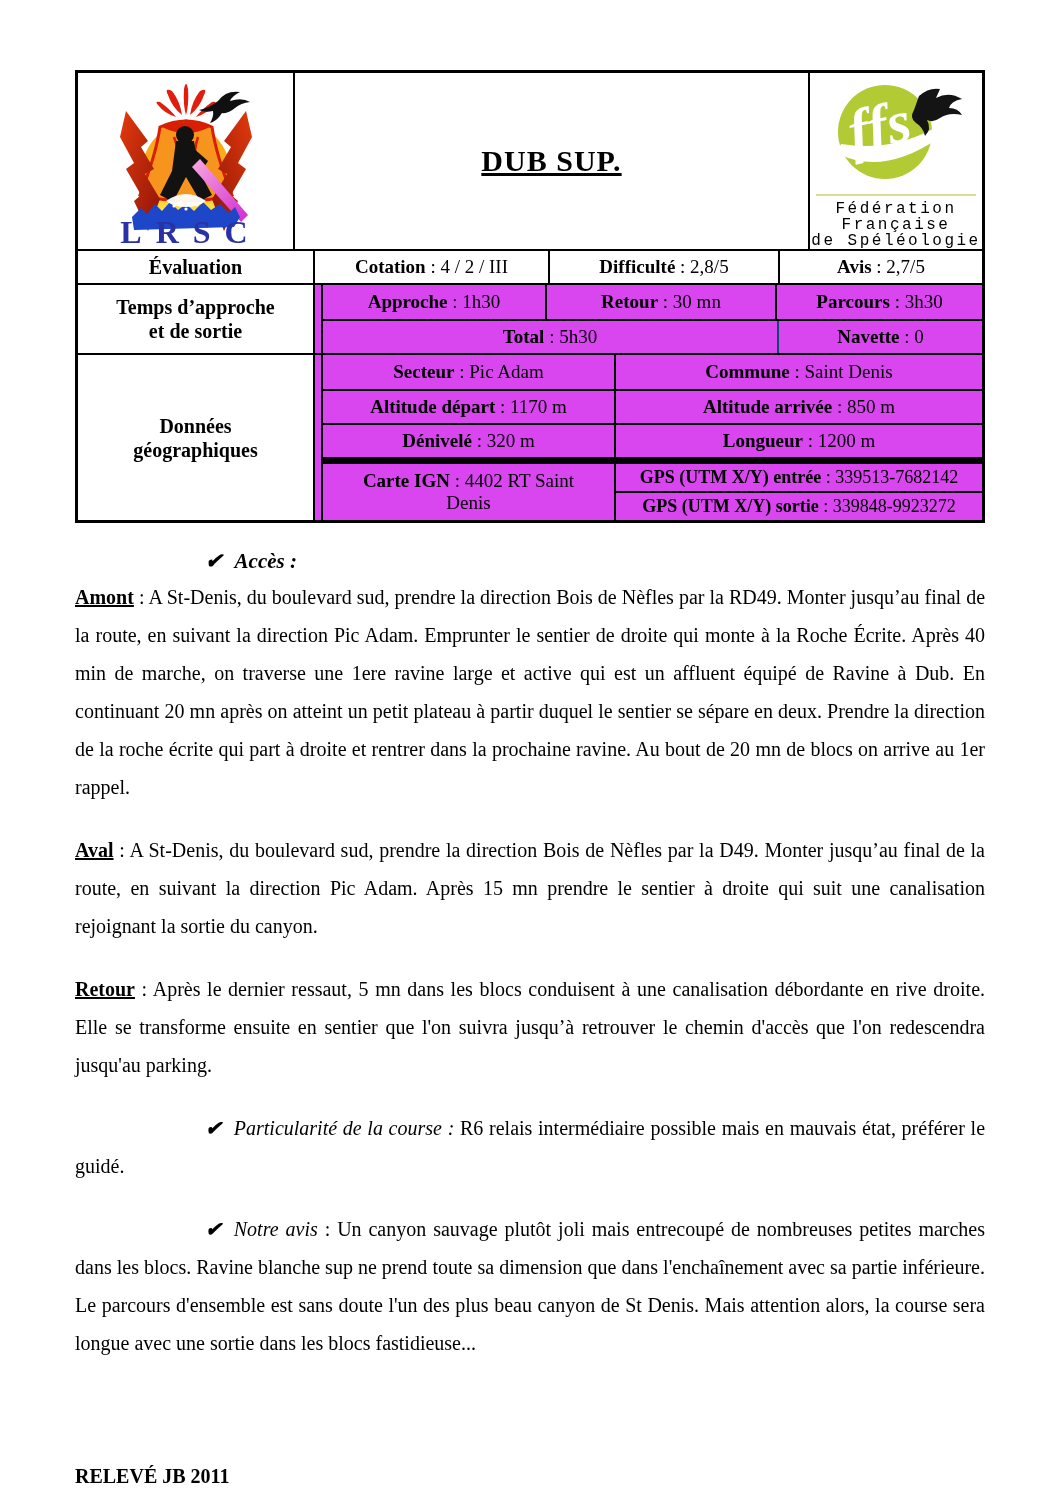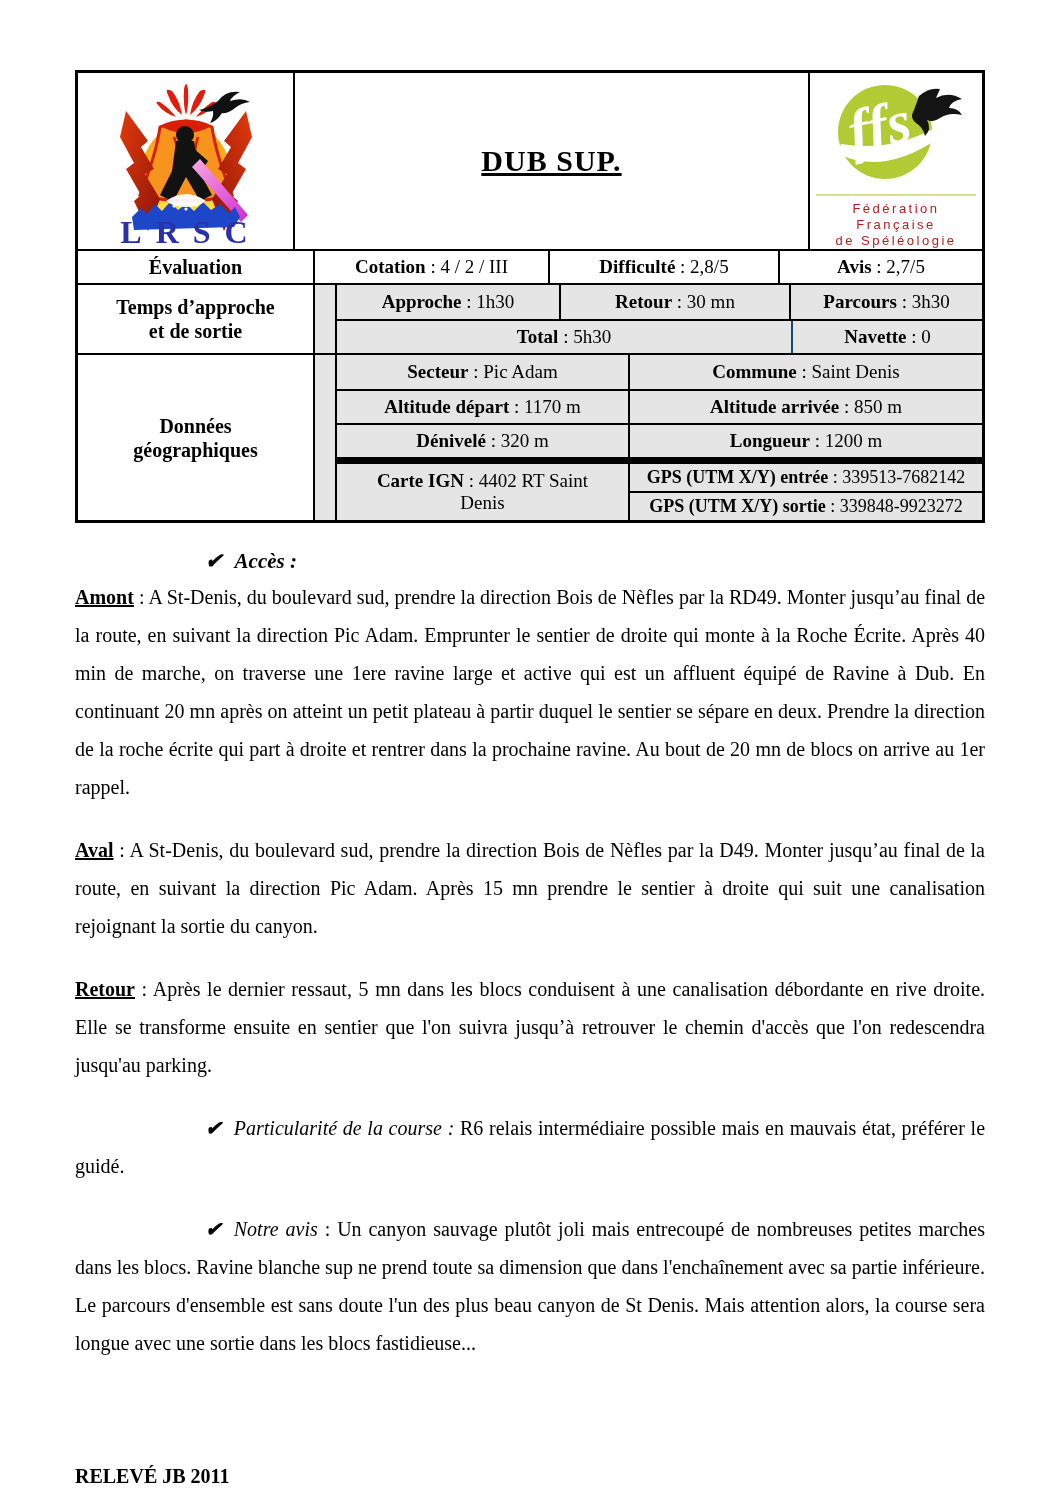--- a/index.html
+++ b/index.html
@@ -26,41 +26,41 @@
   .hdr-right { width:172px; flex-direction:column; }
 
   .doc-title { font-size:30px; font-weight:bold; text-decoration:underline; letter-spacing:1px; }
 
   .row { display:flex; border-top:2px solid #000; height:34px; }
   .ev1 { width:235px; border-right:2px solid #000; }
   .ev2 { width:230px; border-right:2px solid #000; }
   .ev3 { flex:1; }
 
   .section { display:flex; border-top:2px solid #000; }
-  .sec-content { flex:1; padding-left:20px; background:#e5e5e5;font-family:Liberation Serif, serif; }
+  .sec-content { flex:1; padding-left:6px; background:#d946ef;font-family:Liberation Serif, serif; }
   .inner { border-left:2px solid #000; height:100%; }
   .irow { display:flex; height:34px; }
   .irow + .irow { border-top:2px solid #000; }
   .t1 { width:224px; border-right:2px solid #000; }
   .t2 { width:230px; border-right:2px solid #000;align-items:center; }
   .t3 { flex:1; }
   .t-total { width:456px; border-right:2px solid #0c4a6e; }
 
   .g-left  { width:293px; border-right:2px solid #000; }
   .g-right { flex:1; }
   .irow-tall { display:flex; height:63px; border-top:7px solid #000000; }
   .gps-stack { flex:1; display:flex; flex-direction:column; }
   .gps-line { height:34px; flex:1; font-size:18px; }
   .gps-line + .gps-line { border-top:2px solid #000; }
   .gps-line b { font-size:18px; }
   .ign-wrap { width:240px; }
 
   
   .ffs-hairline { width:160px; height:2px; background:#d9dc96; margin:8px 0 5px 0; }
-  .ffs-caption { color:#b91c1c; font-size:13px; letter-spacing:2.5px; line-height:16px; text-align:center; font-family:Liberation Sans, sans-serif; }
+  .ffs-caption { color:#000000; font-size:16px; letter-spacing:2.5px; line-height:16px; text-align:center; font-family:Liberation Mono, monospace; }
 
   
   .sec-heading { margin:26px 0 4px 130px; font-size:21px; font-weight:bold; font-style:italic; }
   .check { font-style:italic; font-weight:bold; margin-right:12px; }
   .para { margin:4px 0 0 0; font-size:20px; line-height:38px; text-align:justify; }
   .para + .para, .para.spaced { margin-top:25px; }
   .lead { font-weight:bold; text-decoration:underline; }
   .inline-heading { font-weight:normal; font-style:italic; }
   .indent { text-indent:130px; }
 

